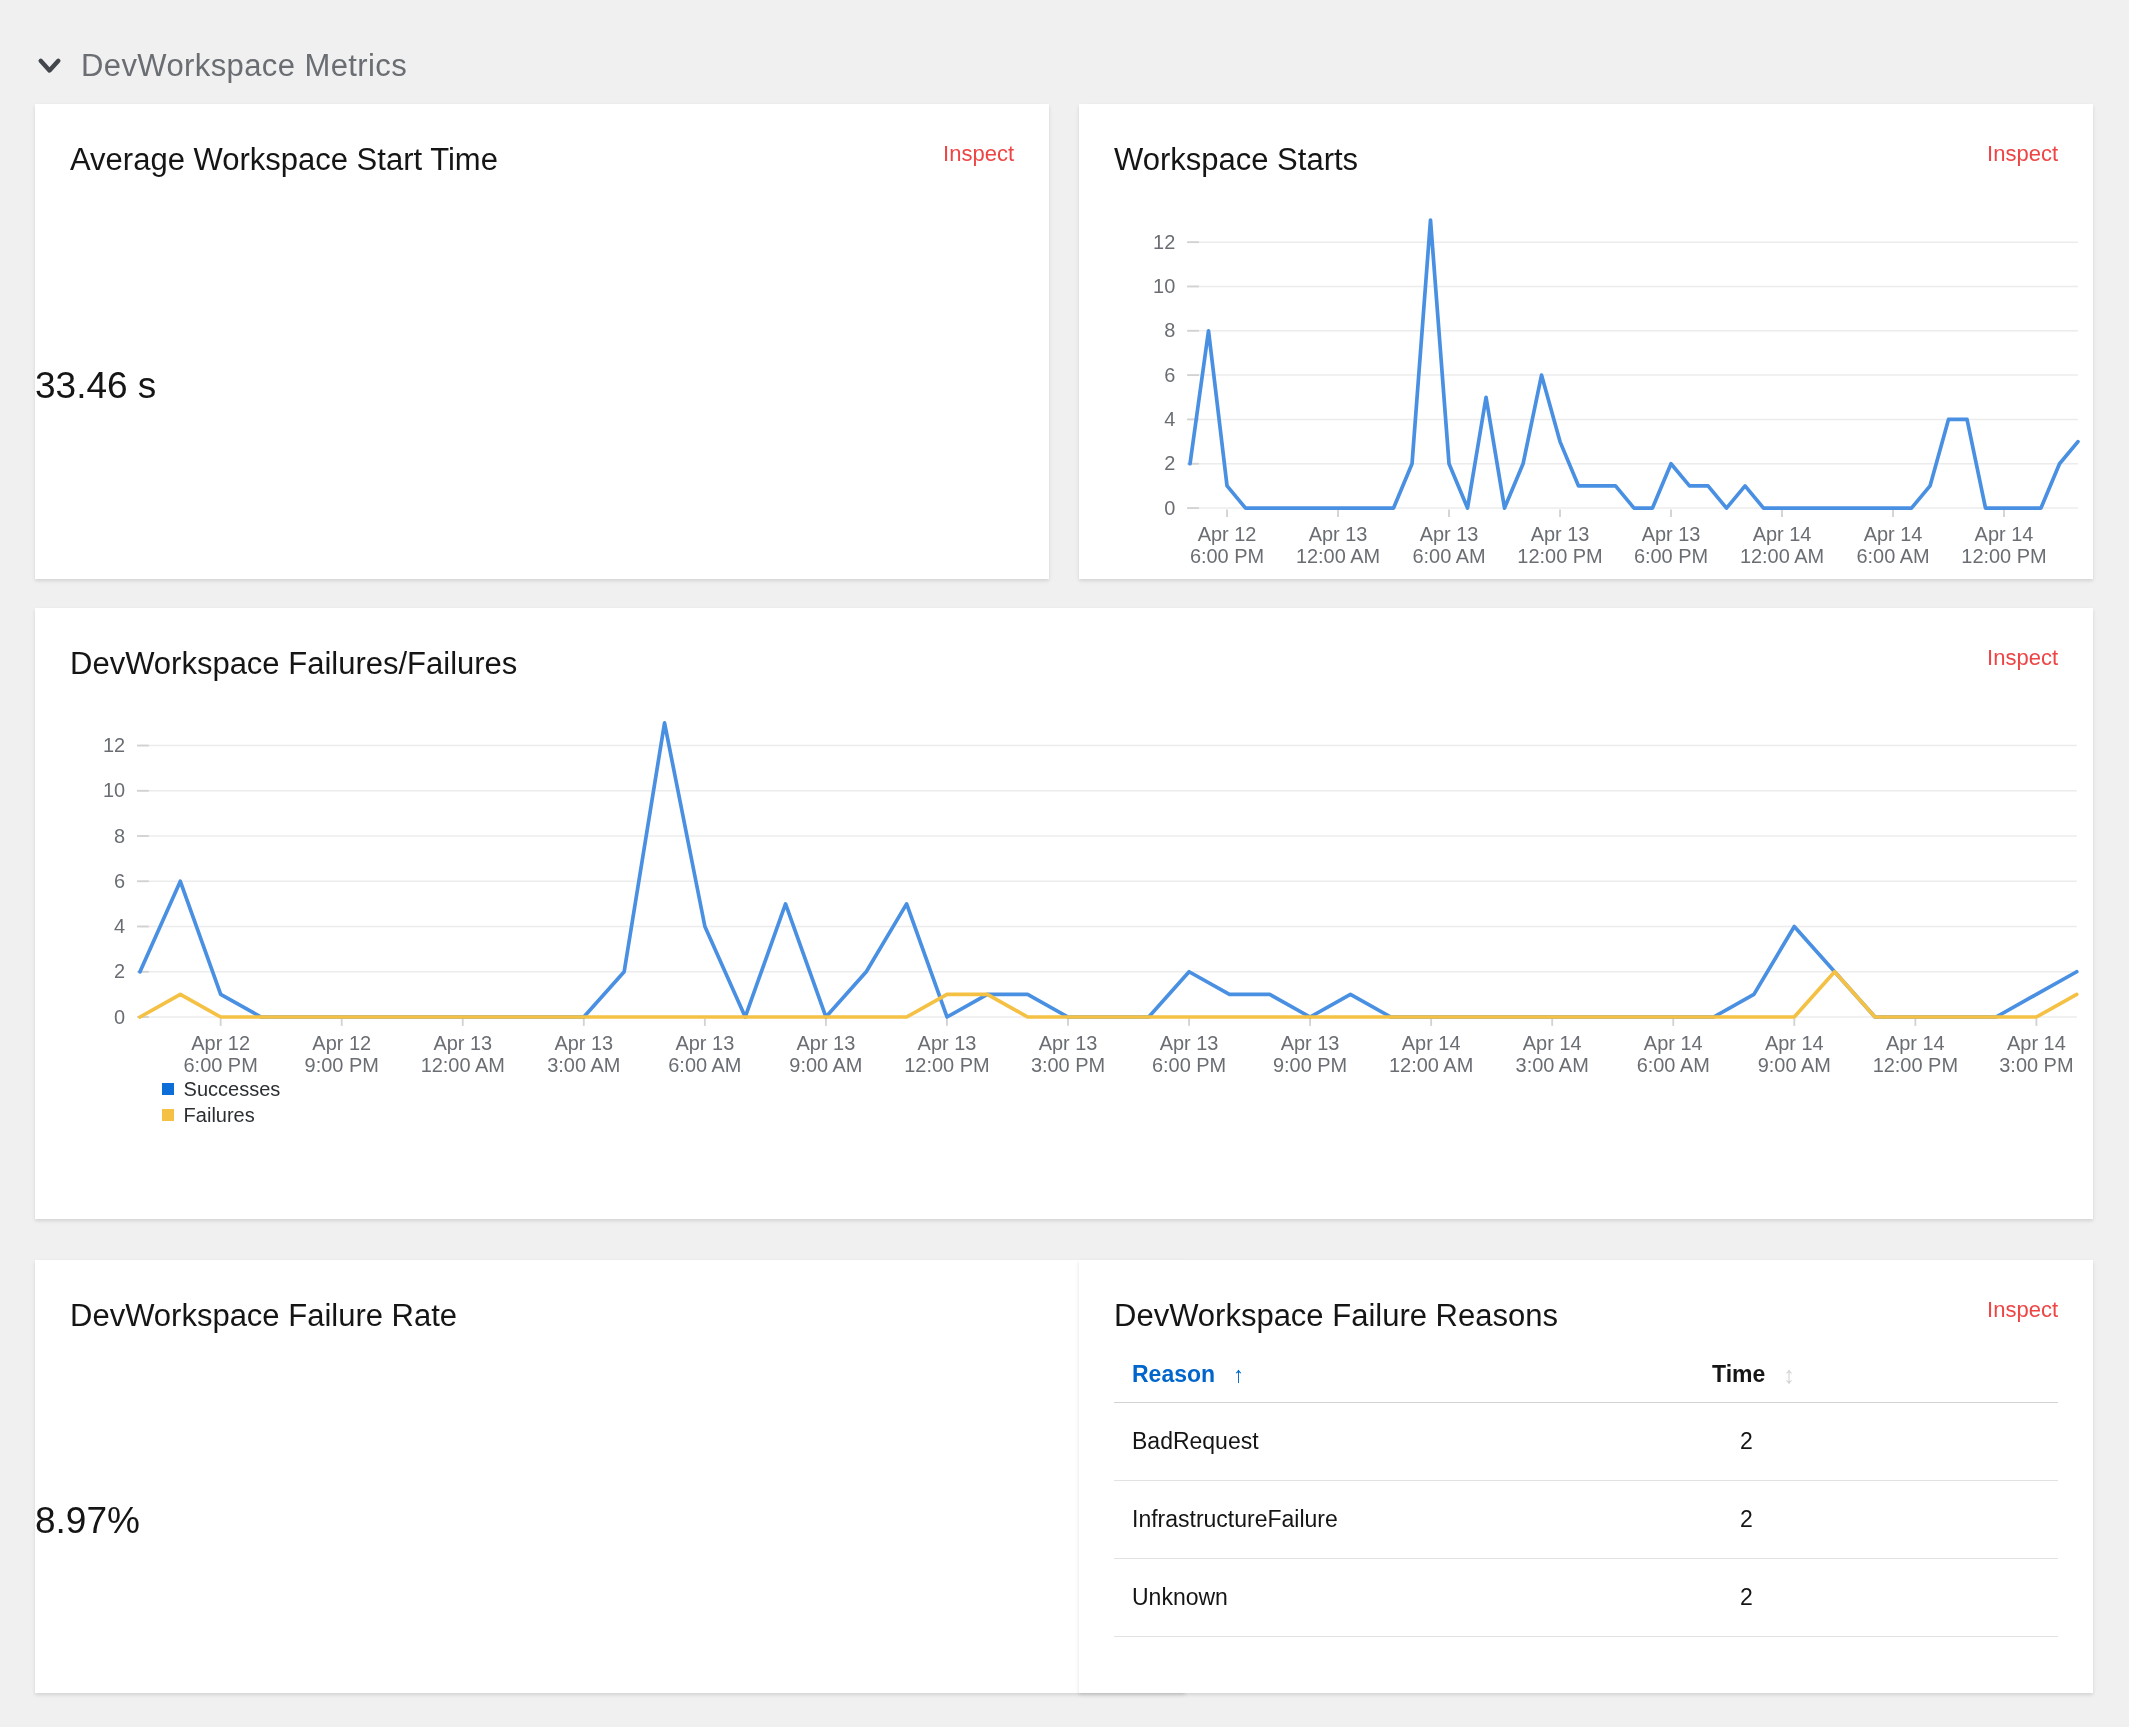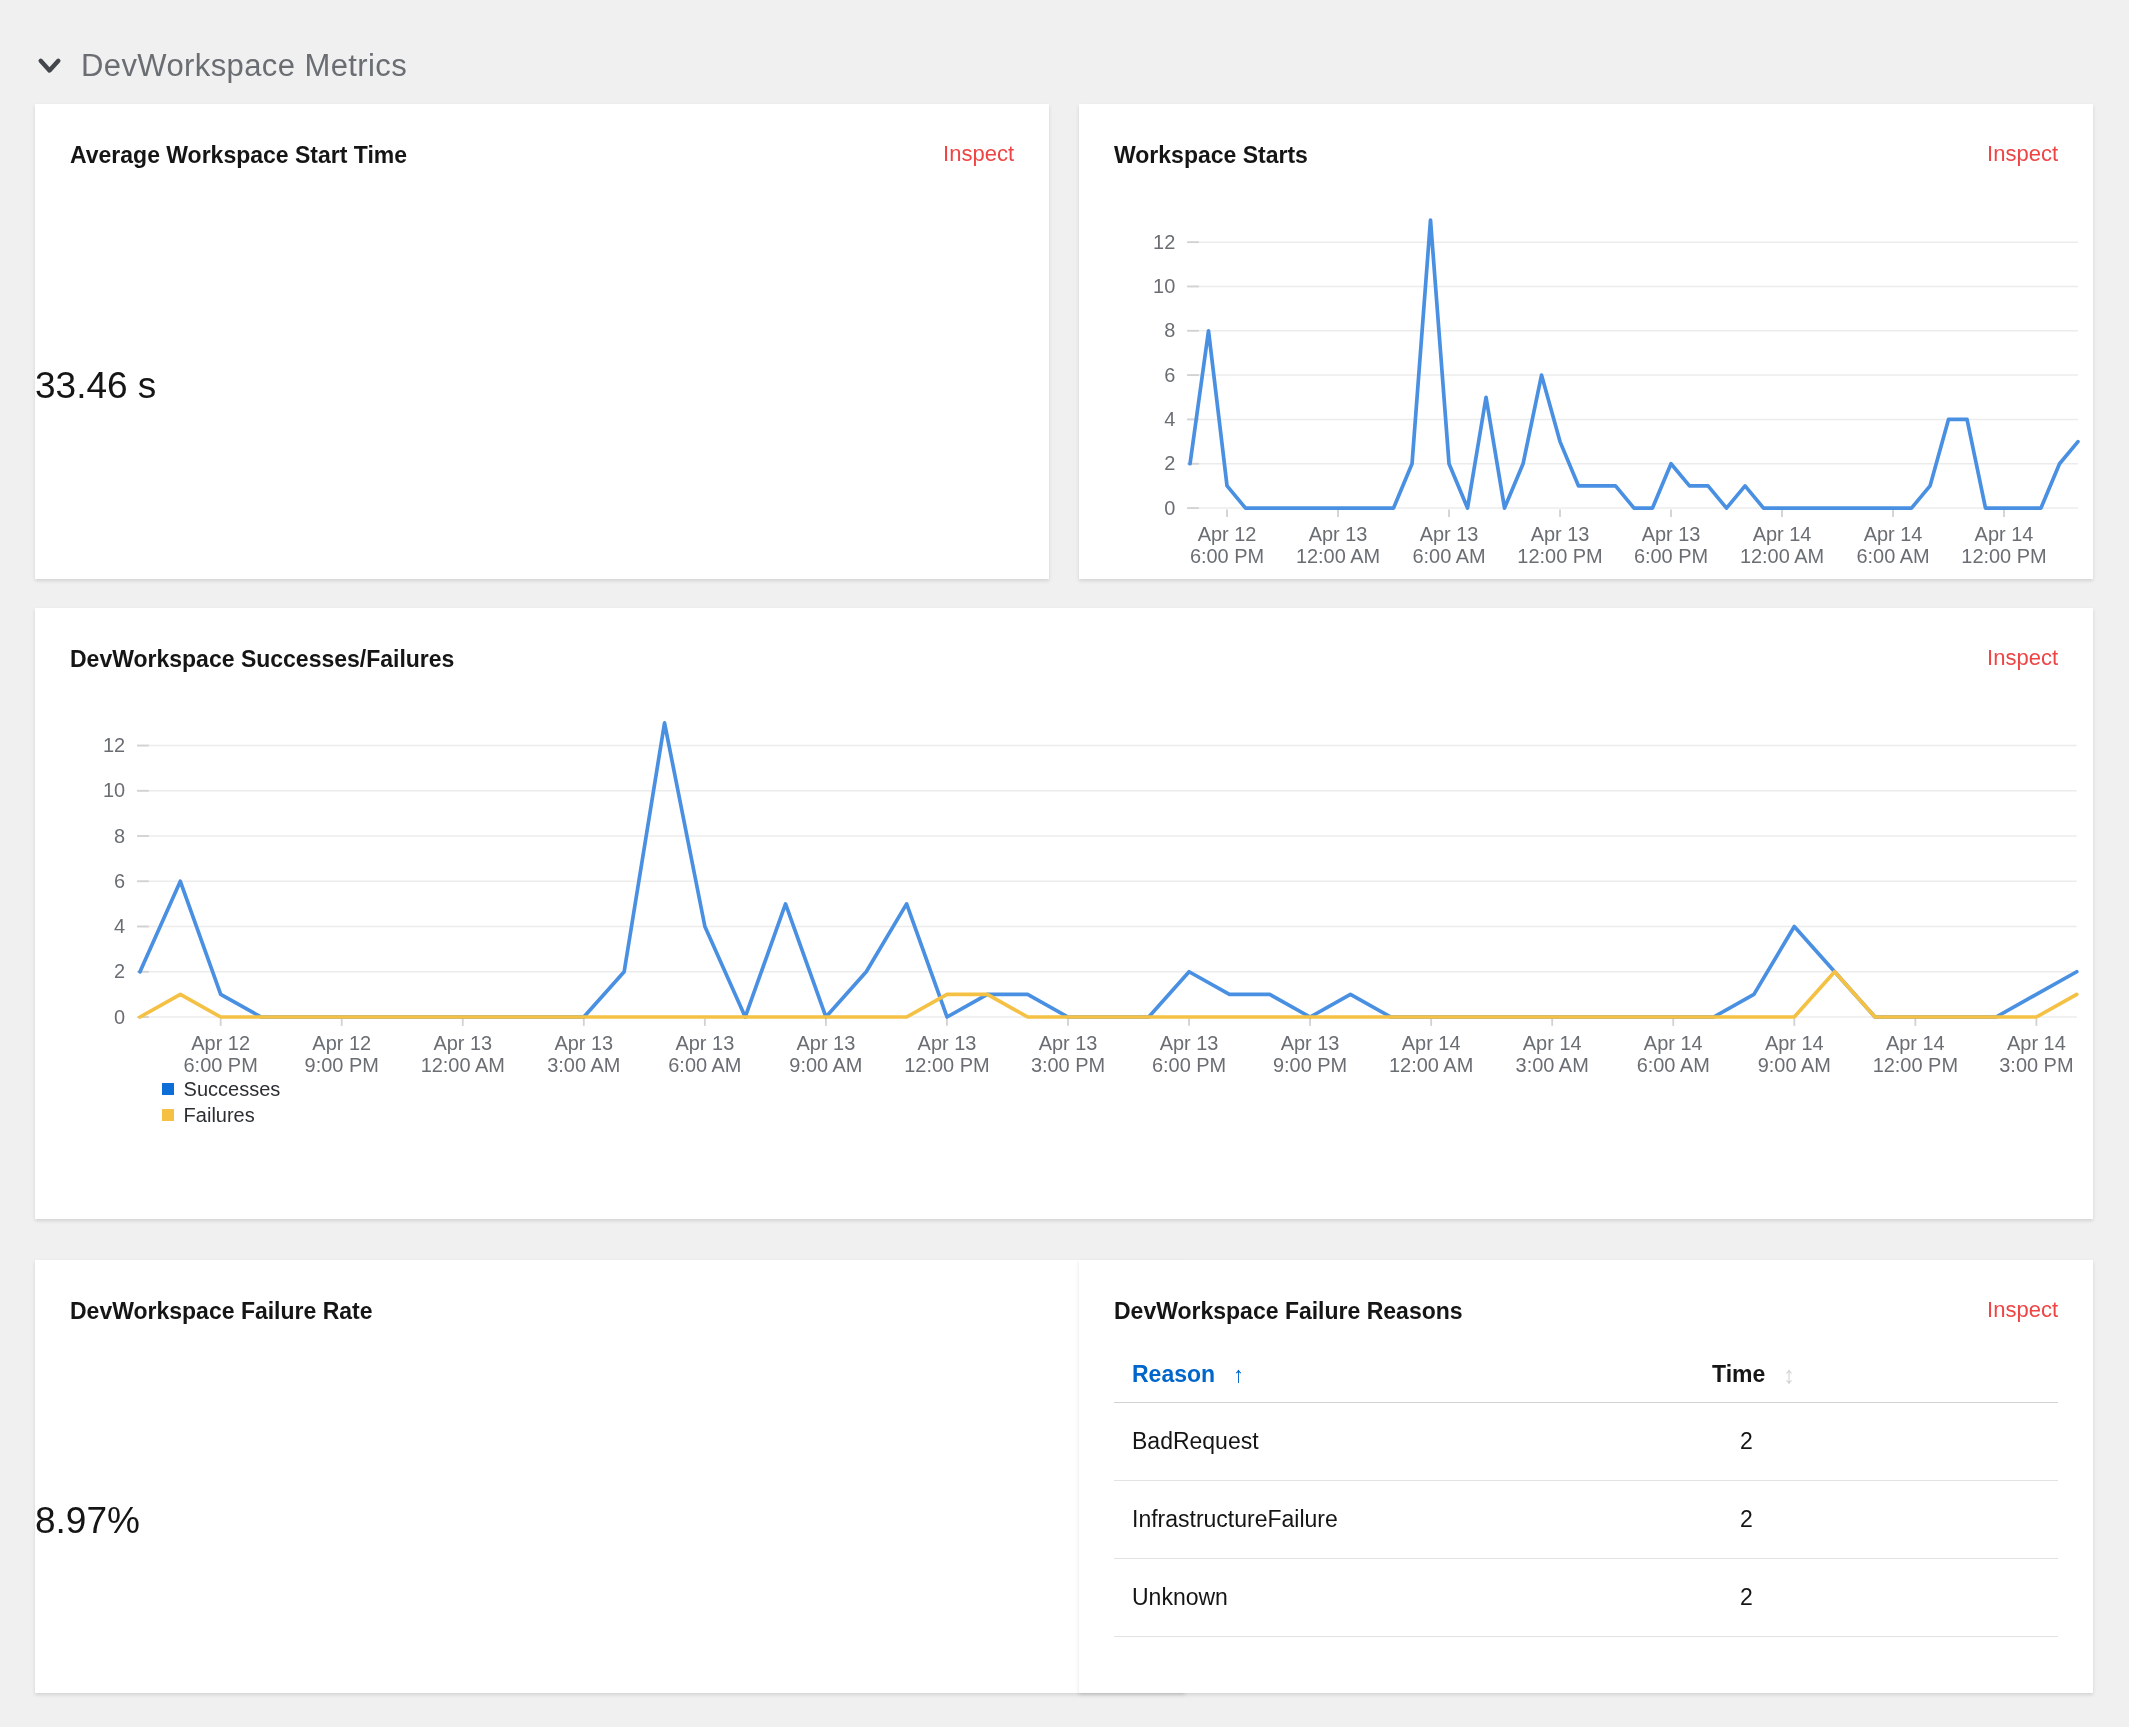--- a/index.html
+++ b/index.html
@@ -10,21 +10,21 @@
   .section-title{font-size:31px;color:#6a6e73;font-weight:400;letter-spacing:0.4px;}
 
   .card{position:absolute;background:#ffffff;box-shadow:0 1.5px 3.7px rgba(0,0,0,0.12);}
   #card-avg{left:35px;top:104px;width:1014px;height:475px;}
   #card-starts{left:1079px;top:104px;width:1014px;height:475px;}
   #card-sf{left:35px;top:608px;width:2058px;height:611px;}
   #card-rate{left:35px;top:1260px;width:1150px;height:433px;}
   #card-reasons{left:1079px;top:1260px;width:1014px;height:433px;}
 
   .card-head{position:absolute;top:38px;left:35px;right:35px;display:flex;justify-content:space-between;align-items:flex-start;}
-  .card-title{margin:0;font-size:23px;font-weight:700;color:#151515;}
+  .card-title{margin:0;font-size:31px;font-weight:400;color:#151515;}
   .inspect{font-size:22px;color:#ef4444;text-decoration:none;line-height:24.4px;}
 
   .big-value-wrap{position:absolute;top:89px;left:0;right:0;bottom:0;display:flex;align-items:center;}
   .big-value{font-size:37px;color:#151515;}
 
   .chart{position:absolute;left:0;top:0;}
   .chart text{font-family:"Liberation Sans",sans-serif;}
 
   .legend{position:absolute;left:127px;top:468px;display:flex;flex-direction:column;}
   .legend-row{display:flex;align-items:center;gap:9.6px;height:26px;}
@@ -122,21 +122,21 @@
         <text x="1101.5833333333335" y="621" text-anchor="middle" fill="#6a6e73" font-size="27">6:00 AM</text>
         <line x1="1251.8333333333335" y1="549" x2="1251.8333333333335" y2="559" stroke="#d2d2d2" stroke-width="2.5"></line>
         <text x="1251.8333333333335" y="591" text-anchor="middle" fill="#6a6e73" font-size="27">Apr 14</text>
         <text x="1251.8333333333335" y="621" text-anchor="middle" fill="#6a6e73" font-size="27">12:00 PM</text>
         <polyline points="150.0,487.0 175.0,307.0 200.1,517.0 225.1,547.0 250.2,547.0 275.2,547.0 300.3,547.0 325.3,547.0 350.3,547.0 375.4,547.0 400.4,547.0 425.5,547.0 450.5,487.0 475.5,157.0 500.6,487.0 525.6,547.0 550.7,397.0 575.7,547.0 600.8,487.0 625.8,367.0 650.8,457.0 675.9,517.0 700.9,517.0 726.0,517.0 751.0,547.0 776.0,547.0 801.1,487.0 826.1,517.0 851.2,517.0 876.2,547.0 901.3,517.0 926.3,547.0 951.3,547.0 976.4,547.0 1001.4,547.0 1026.5,547.0 1051.5,547.0 1076.5,547.0 1101.6,547.0 1126.6,547.0 1151.7,517.0 1176.7,427.0 1201.8,427.0 1226.8,547.0 1251.8,547.0 1276.9,547.0 1301.9,547.0 1327.0,487.0 1352.0,457.0" fill="none" stroke="#4a90e2" stroke-width="5" stroke-linejoin="round" stroke-linecap="round"></polyline>
       </svg>
   </section>
 
   <section class="card" id="card-sf">
     <div class="card-head">
-      <h2 class="card-title">DevWorkspace Successes/Failures</h2>
+      <h2 class="card-title">DevWorkspace Failures/Failures</h2>
       <a href="#" class="inspect">Inspect</a>
     </div>
     <svg class="chart" id="svg-successes-failures" width="2058" height="611" viewBox="0 0 2784 826">
         <line x1="142" y1="553" x2="2762" y2="553" stroke="#ececec" stroke-width="2"></line>
         <line x1="138" y1="553" x2="154" y2="553" stroke="#d2d2d2" stroke-width="2.5"></line>
         <text x="122" y="562" text-anchor="end" fill="#6a6e73" font-size="27">0</text>
         <line x1="142" y1="491.8" x2="2762" y2="491.8" stroke="#ececec" stroke-width="2"></line>
         <line x1="138" y1="491.8" x2="154" y2="491.8" stroke="#d2d2d2" stroke-width="2.5"></line>
         <text x="122" y="500.8" text-anchor="end" fill="#6a6e73" font-size="27">2</text>
         <line x1="142" y1="430.6" x2="2762" y2="430.6" stroke="#ececec" stroke-width="2"></line>

